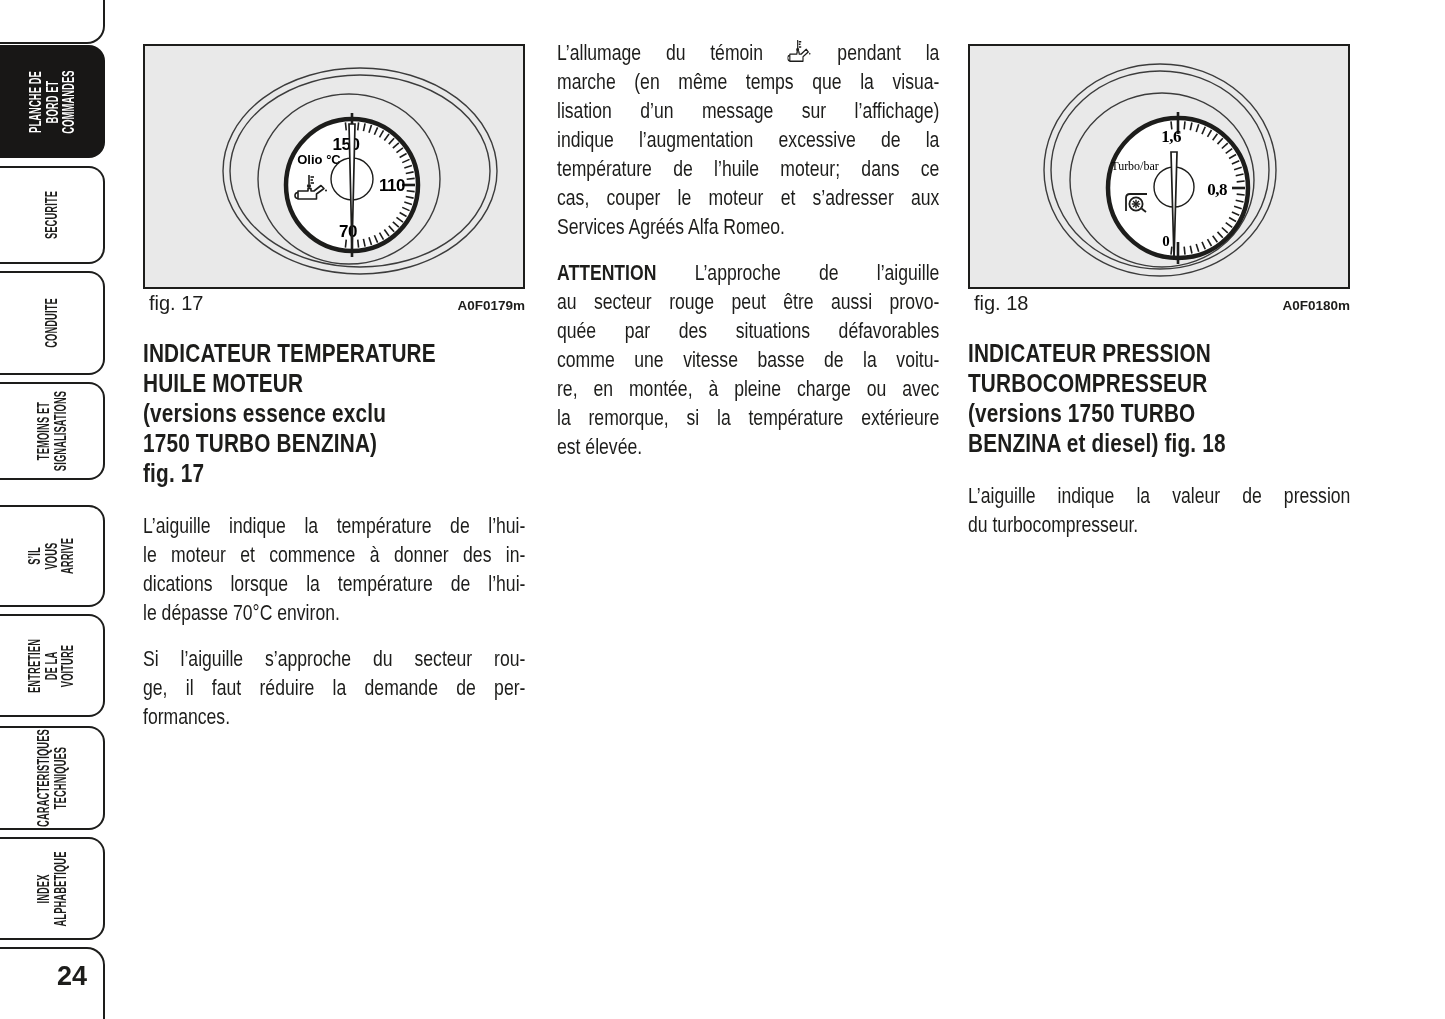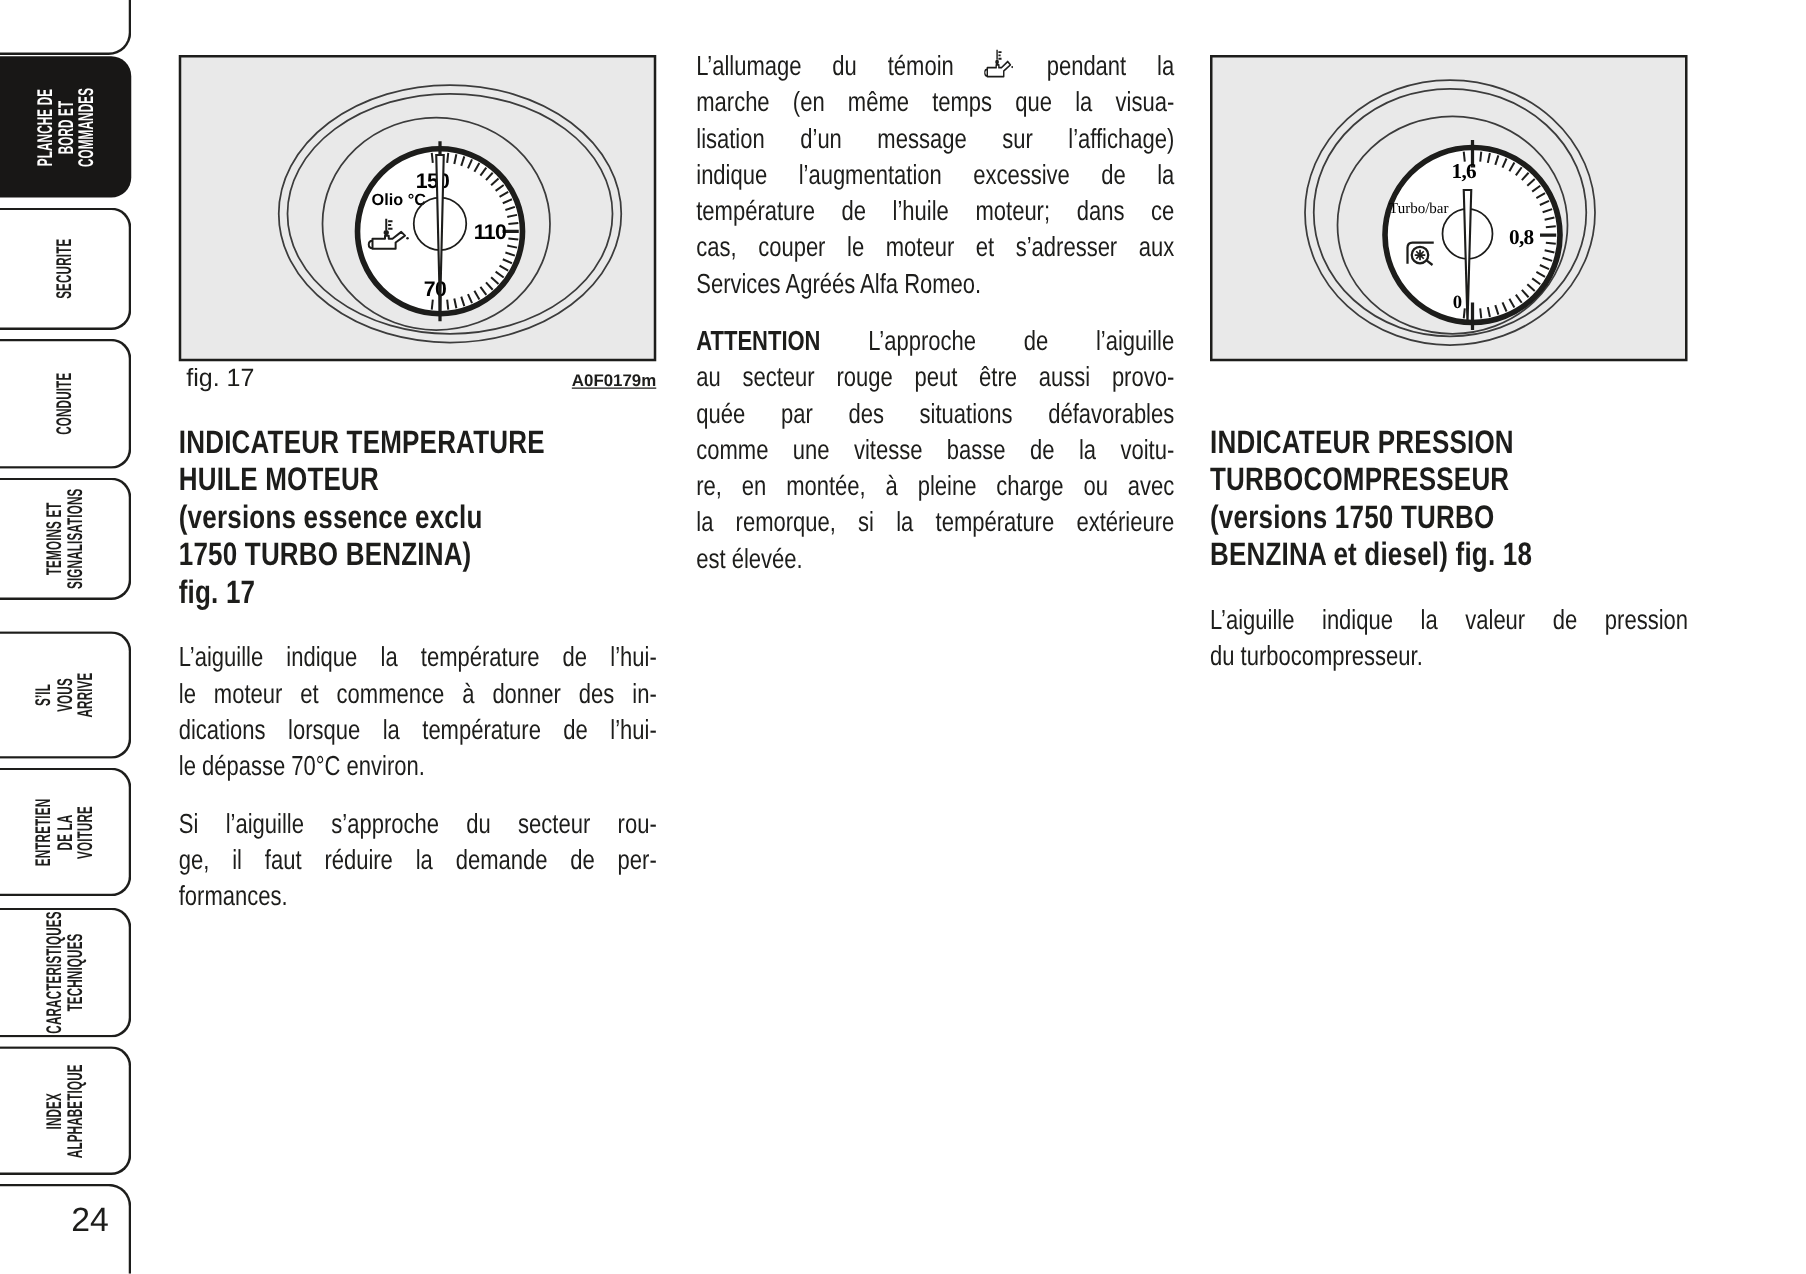--- a/index.html
+++ b/index.html
@@ -10,30 +10,30 @@
   
   .tab { position:absolute; left:0; width:105px; background:#fff;
          border:2px solid #1d1d1b; border-left:none; border-radius:0 16px 16px 0; }
   .tab.active { background:#181716; border:none; color:#fff; }
   .tab.partial-top { border-radius:0 0 18px 0; }
   .tab.partial-bottom { border-radius:0 18px 0 0; }
   .tab-label { position:absolute; left:50%; top:50%;
                transform:translate(-50%,-50%) rotate(-90deg) scaleX(0.55);
                white-space:pre-line; text-align:center;
                font-weight:bold; font-size:17px; line-height:16.5px; letter-spacing:0.2px; }
-  .pagenum { position:absolute; right:16px; top:12px; font-weight:normal; font-size:27px; }
+  .pagenum { position:absolute; right:16px; top:12px; font-weight:bold; font-size:27px; }
 
   
   .figbox { position:absolute; width:382px; height:245px; background:#e9e9e9;
             border:2px solid #1d1d1b; }
   .figbox svg { display:block; }
   .caption-row { position:absolute; width:382px; display:flex; justify-content:space-between;
                  align-items:baseline; }
   .fig-caption { font-size:20px; padding-left:6px; }
-  .fig-code { font-weight:bold; font-size:13.5px;text-decoration:underline; }
+  .fig-code { font-weight:bold; font-size:13.5px; }
 
   
   .col { position:absolute; width:478px; transform:scaleX(0.8); transform-origin:top left; }
   .heading { font-weight:bold; font-size:26px; margin-bottom:23px; letter-spacing:0.2px; }
   .heading div { line-height:30px; text-align:left; }
   .body-text { font-size:22px; }
   .body-text div { line-height:29px; }
   .para { margin-bottom:17px; }
   .jline { text-align:justify; text-align-last:justify; }
   .lline { text-align:left; }
@@ -216,20 +216,24 @@
         </g>
       <text x="201" y="96" text-anchor="middle" class="gauge-num">1,6</text>
       <text x="247" y="149" text-anchor="middle" class="gauge-num">0,8</text>
       <text x="196" y="200" text-anchor="middle" class="gauge-num-sm">0</text>
       <text x="165" y="124" text-anchor="middle" class="dial-label-light">Turbo/bar</text>
       <use href="#turbo" x="150" y="145"></use>
       <circle cx="204" cy="141" r="20" fill="none" stroke="#1d1d1b" stroke-width="1.4"></circle>
       <polygon points="201,106 207,106 204,213" fill="#ffffff" stroke="#1d1d1b" stroke-width="1.7"></polygon>
     </svg>
   </div>
+  <div class="caption-row" style="left:968px;top:292px;">
+    <span class="fig-caption">fig. 18</span>
+    <span class="fig-code">A0F0180m</span>
+  </div>
 
   <div class="col" style="left:143px;top:338px;">
     <div class="heading">
         <div class="lline">INDICATEUR TEMPERATURE</div>
         <div class="lline">HUILE MOTEUR</div>
         <div class="lline">(versions essence exclu</div>
         <div class="lline">1750 TURBO BENZINA)</div>
         <div class="lline">fig. 17</div>
       </div>
     <div class="body-text">

